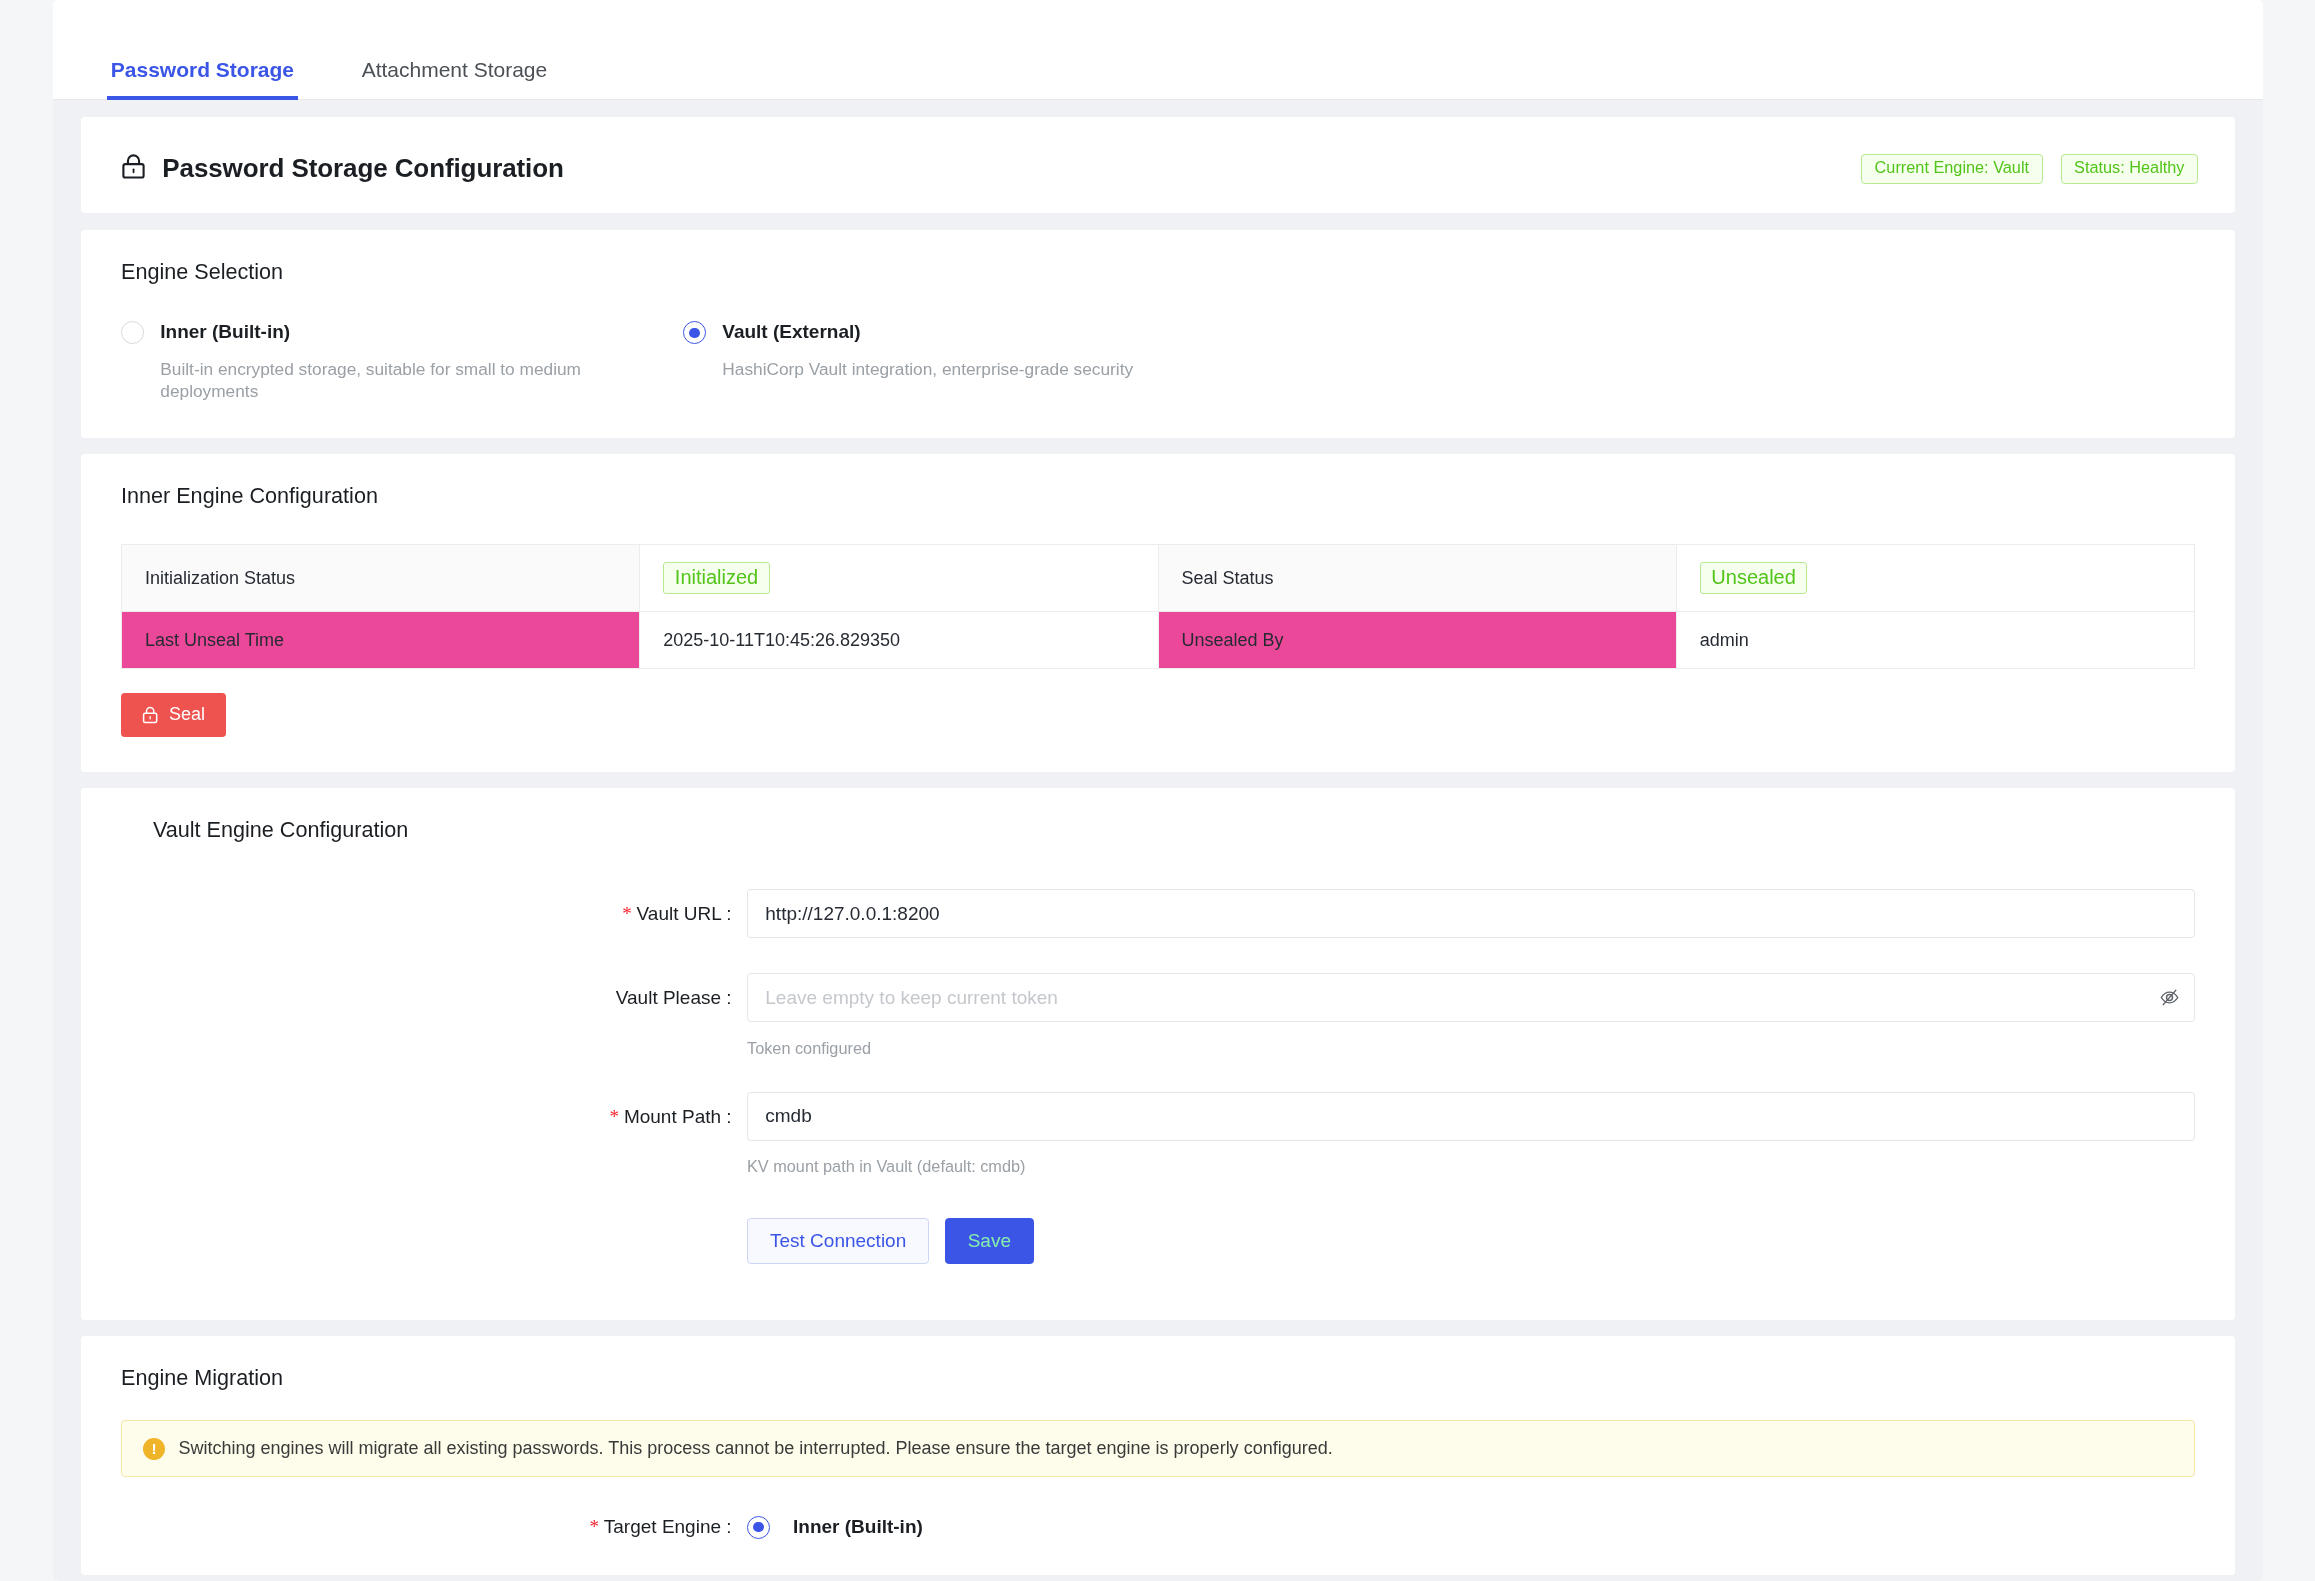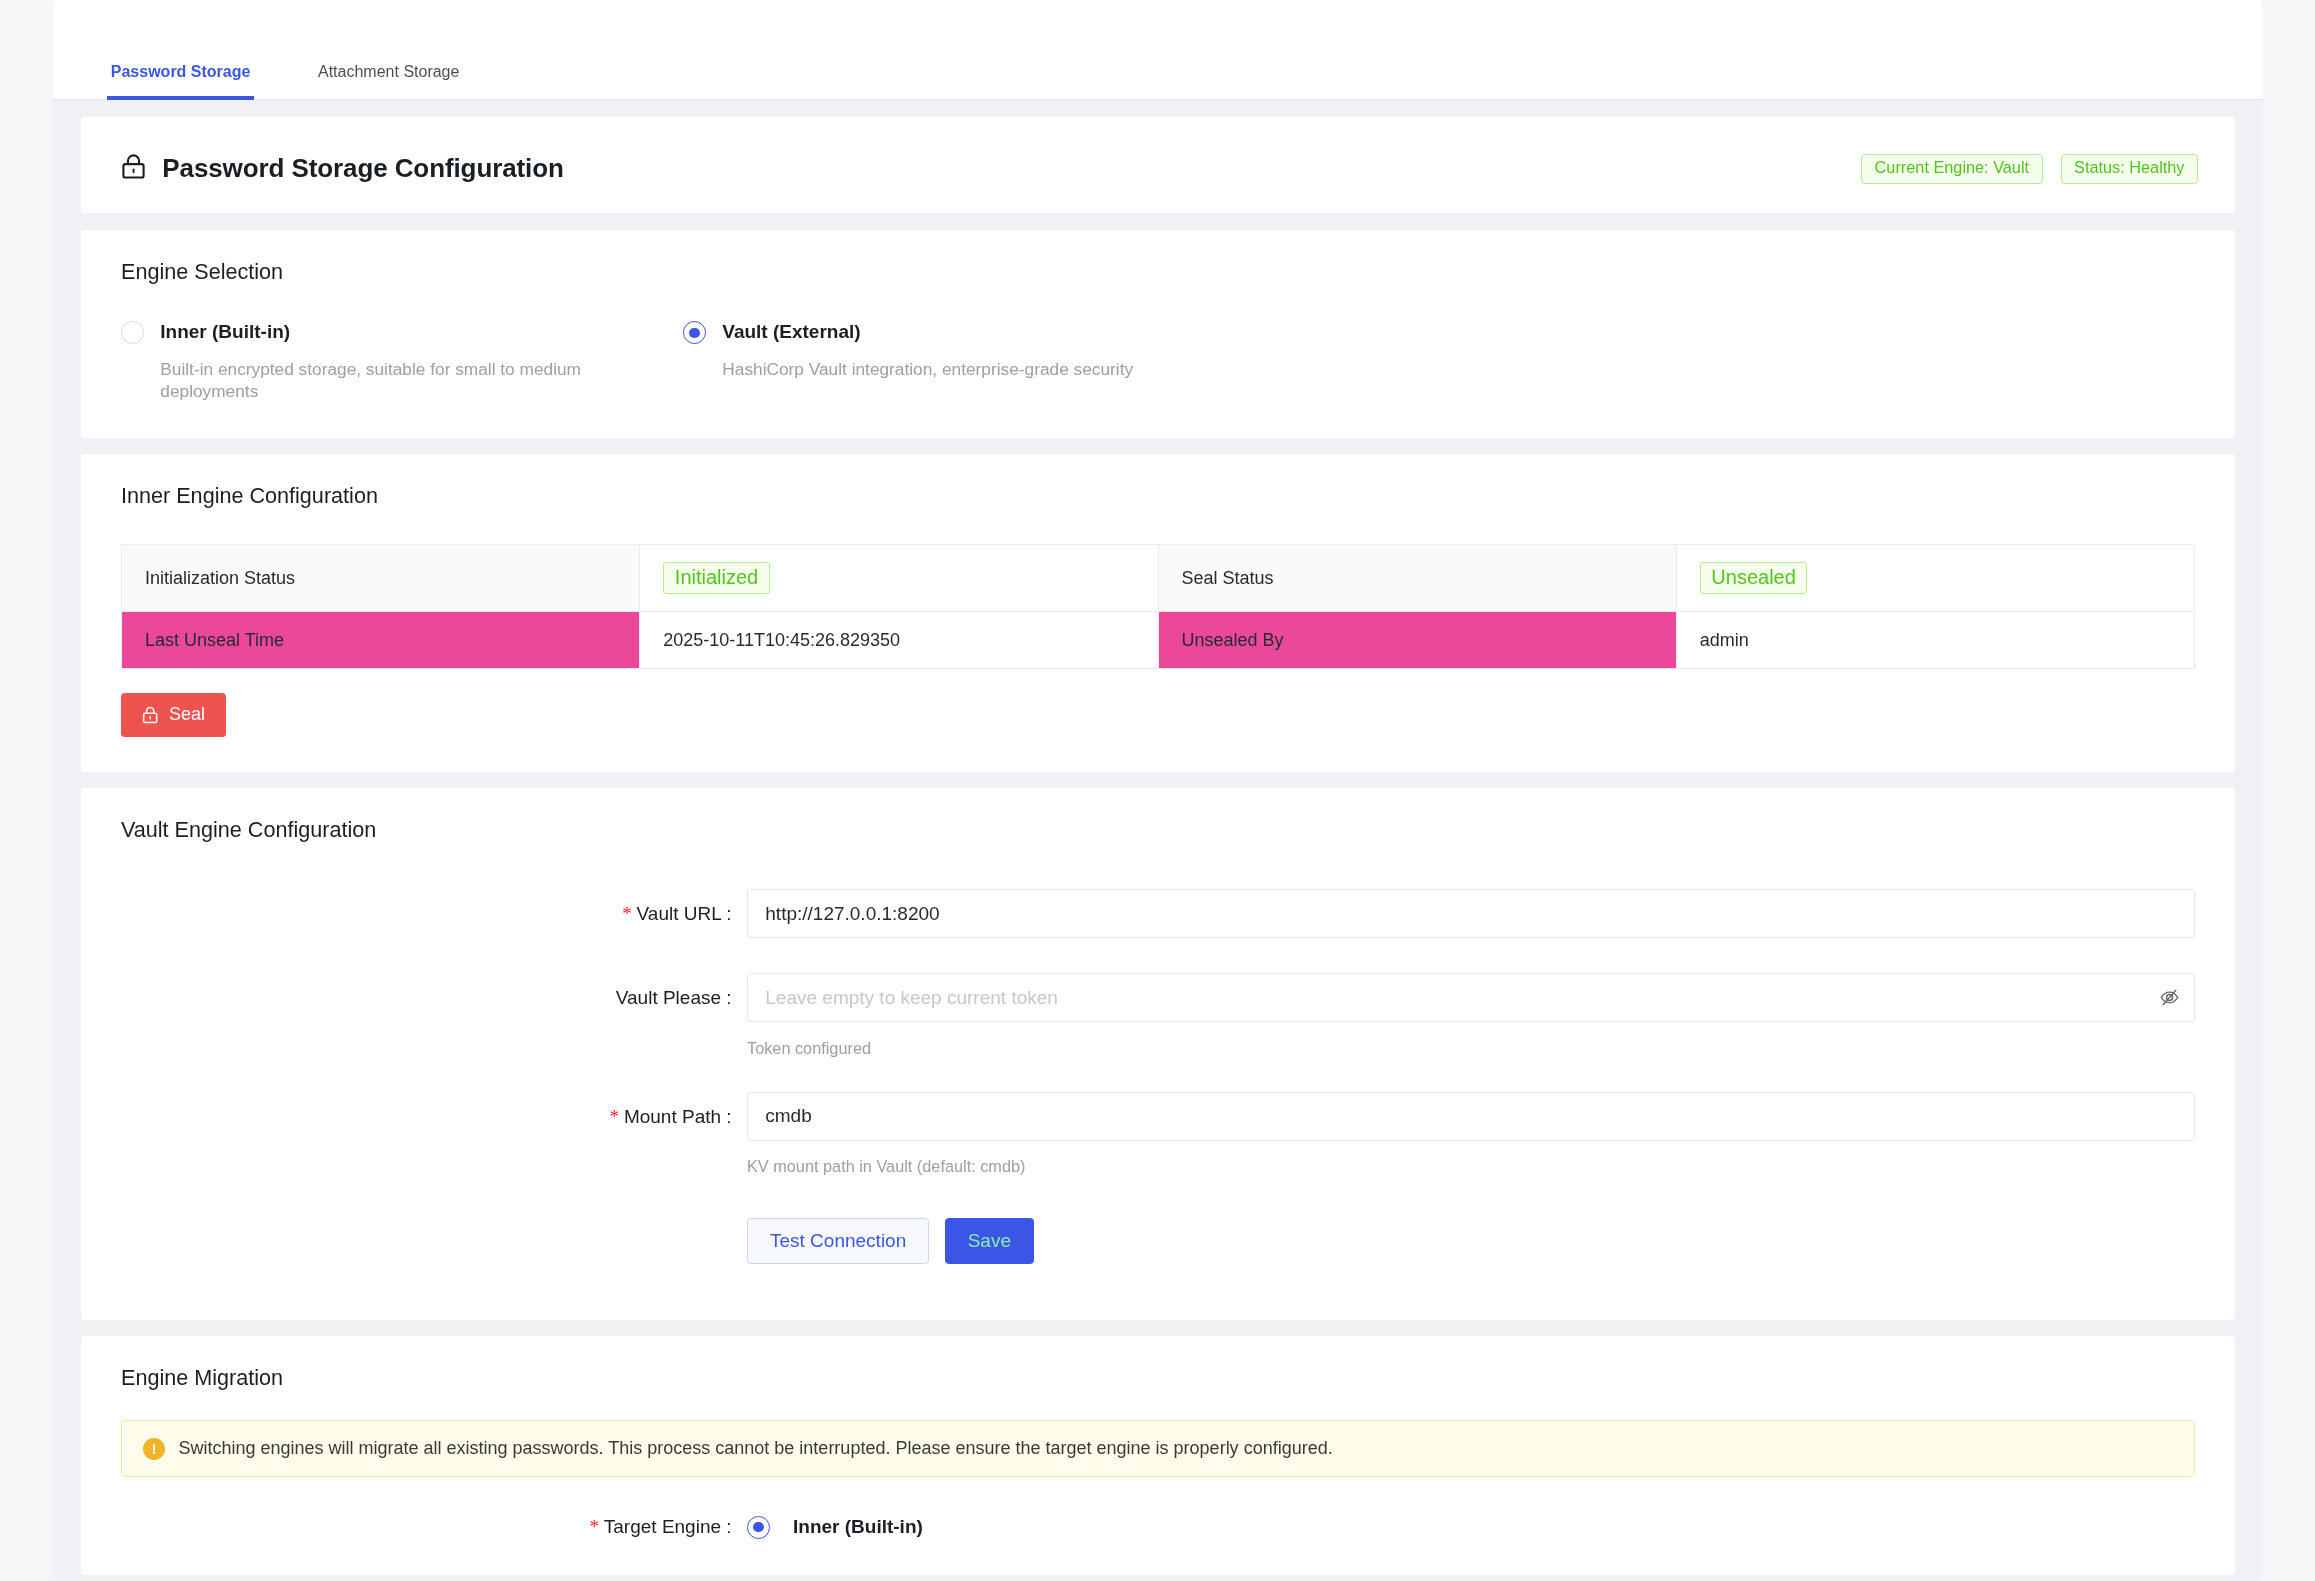--- a/index.html
+++ b/index.html
@@ -20,21 +20,21 @@
   
   .tabs {
     height: 100px;
     display: flex;
     align-items: flex-end;
     padding-left: 54px;
     border-bottom: 1px solid #e8e8e8;
     background: #fff;
   }
   .tab {
-    font-size: 16px;
+    font-size: 21px;
     color: #4b4f56;
     padding: 0 3.8px 19px 3.8px;
     margin-right: 60px;
     position: relative;
     cursor: pointer;
     line-height: 1;
   }
   .tab.active { color: #3b55e6; font-weight: bold; }
   .tab.active::after {
     content: "";
@@ -346,21 +346,21 @@
             <rect x="1.6" y="7.6" width="13.8" height="9.8" rx="1.6" stroke="#ffffff" stroke-width="1.6"></rect>
             <path d="M4.7 7.6V5.3a3.8 3.8 0 0 1 7.6 0v2.3" stroke="#ffffff" stroke-width="1.6" fill="none"></path>
             <rect x="7.8" y="10.6" width="1.4" height="3.6" rx="0.7" fill="#ffffff"></rect>
           </svg>
         </span>
         <span>Seal</span>
       </button>
     </div>
 
     <div class="card section" style="padding-bottom:56px;">
-      <div class="section-title" style="margin-bottom:46px;">Vault Engine Configuration</div>
+      <div class="section-title" style="margin-bottom:46px;margin-left:32px;">Vault Engine Configuration</div>
 
       <div class="form-row" style="margin-bottom:35px;">
         <div class="form-label">
           <span class="req-star">*</span><span>Vault URL</span><span> :</span>
         </div>
         <div class="form-field">
           <input class="inp" value="http://127.0.0.1:8200" style="">
         </div>
       </div>
 

